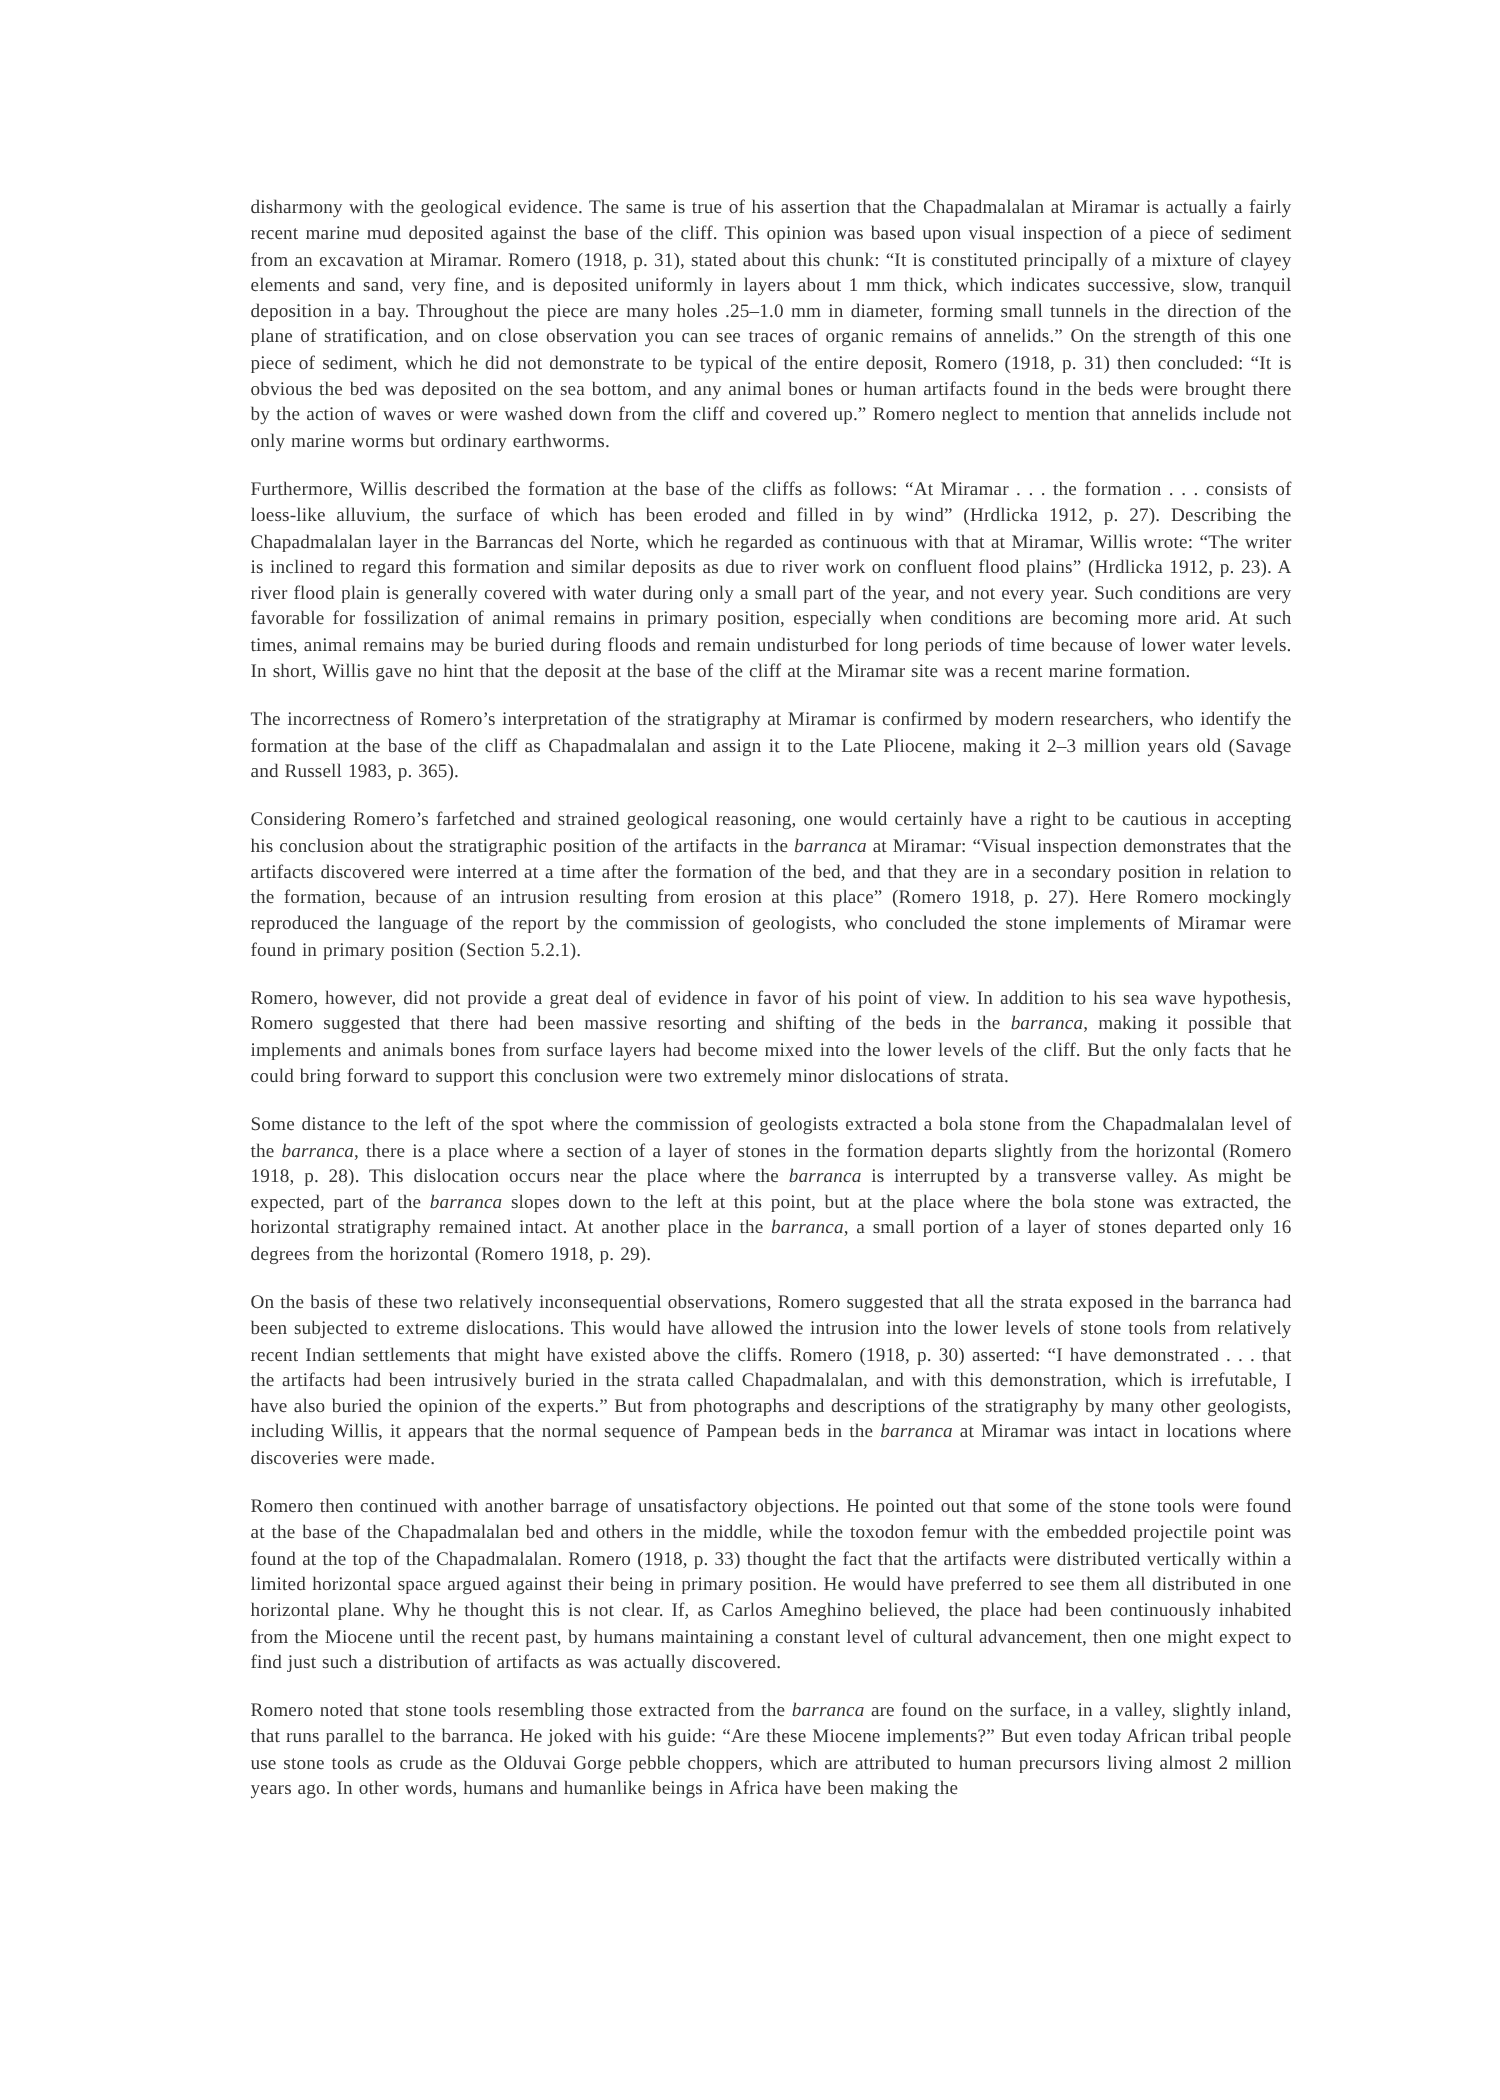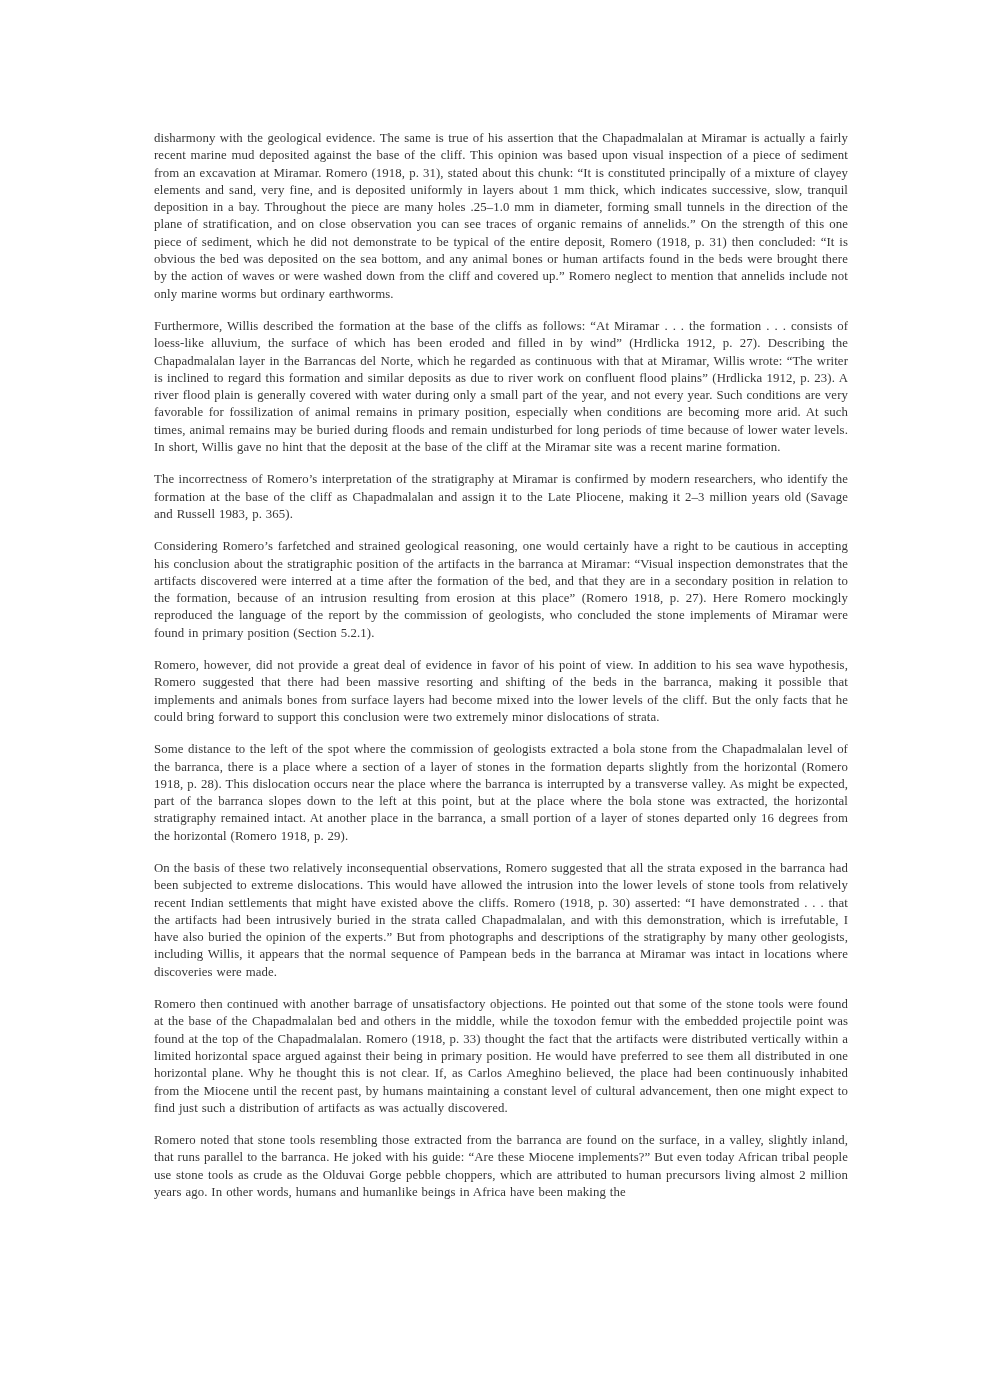--- a/index.html
+++ b/index.html
@@ -9,35 +9,36 @@
   }
   .page {
     position: relative;
     width: 1000px;
     height: 1400px;
     background: #ffffff;
     overflow: hidden;
   }
   .text-column {
     position: absolute;
-    left: 154px;
+    left: 167px;
     top: 130px;
     width: 694px;
   }
   .text-column p {
     margin: 0 0 15px 0;
     font-family: "Liberation Serif", "DejaVu Serif", serif;
     font-size: 12.8px;
     line-height: 17.3px;
     color: #363636;
     text-align: justify;
     letter-spacing: 0.1px;
     word-spacing: 0.6px;
   }
   .text-column p span.it {
+    font-style: italic;
   }
 </style>
 </head>
 <body>
 
 <div class="page">
   <div class="text-column" id="text-column">
       <p><span>disharmony with the geological evidence. The same is true of his assertion that the Chapadmalalan at Miramar is actually a fairly recent marine mud deposited against the base of the cliff. This opinion was based upon visual inspection of a piece of sediment from an excavation at Miramar. Romero (1918, p. 31), stated about this chunk: “It is constituted principally of a mixture of clayey elements and sand, very fine, and is deposited uniformly in layers about 1 mm thick, which indicates successive, slow, tranquil deposition in a bay. Throughout the piece are many holes .25–1.0 mm in diameter, forming small tunnels in the direction of the plane of stratification, and on close observation you can see traces of organic remains of annelids.” On the strength of this one piece of sediment, which he did not demonstrate to be typical of the entire deposit, Romero (1918, p. 31) then concluded: “It is obvious the bed was deposited on the sea bottom, and any animal bones or human artifacts found in the beds were brought there by the action of waves or were washed down from the cliff and covered up.” Romero neglect to mention that annelids include not only marine worms but ordinary earthworms.</span></p>
       <p><span>Furthermore, Willis described the formation at the base of the cliffs as follows: “At Miramar . . . the formation . . . consists of loess-like alluvium, the surface of which has been eroded and filled in by wind” (Hrdlicka 1912, p. 27). Describing the Chapadmalalan layer in the Barrancas del Norte, which he regarded as continuous with that at Miramar, Willis wrote: “The writer is inclined to regard this formation and similar deposits as due to river work on confluent flood plains” (Hrdlicka 1912, p. 23). A river flood plain is generally covered with water during only a small part of the year, and not every year. Such conditions are very favorable for fossilization of animal remains in primary position, especially when conditions are becoming more arid. At such times, animal remains may be buried during floods and remain undisturbed for long periods of time because of lower water levels. In short, Willis gave no hint that the deposit at the base of the cliff at the Miramar site was a recent marine formation.</span></p>
       <p><span>The incorrectness of Romero’s interpretation of the stratigraphy at Miramar is confirmed by modern researchers, who identify the formation at the base of the cliff as Chapadmalalan and assign it to the Late Pliocene, making it 2–3 million years old (Savage and Russell 1983, p. 365).</span></p>

